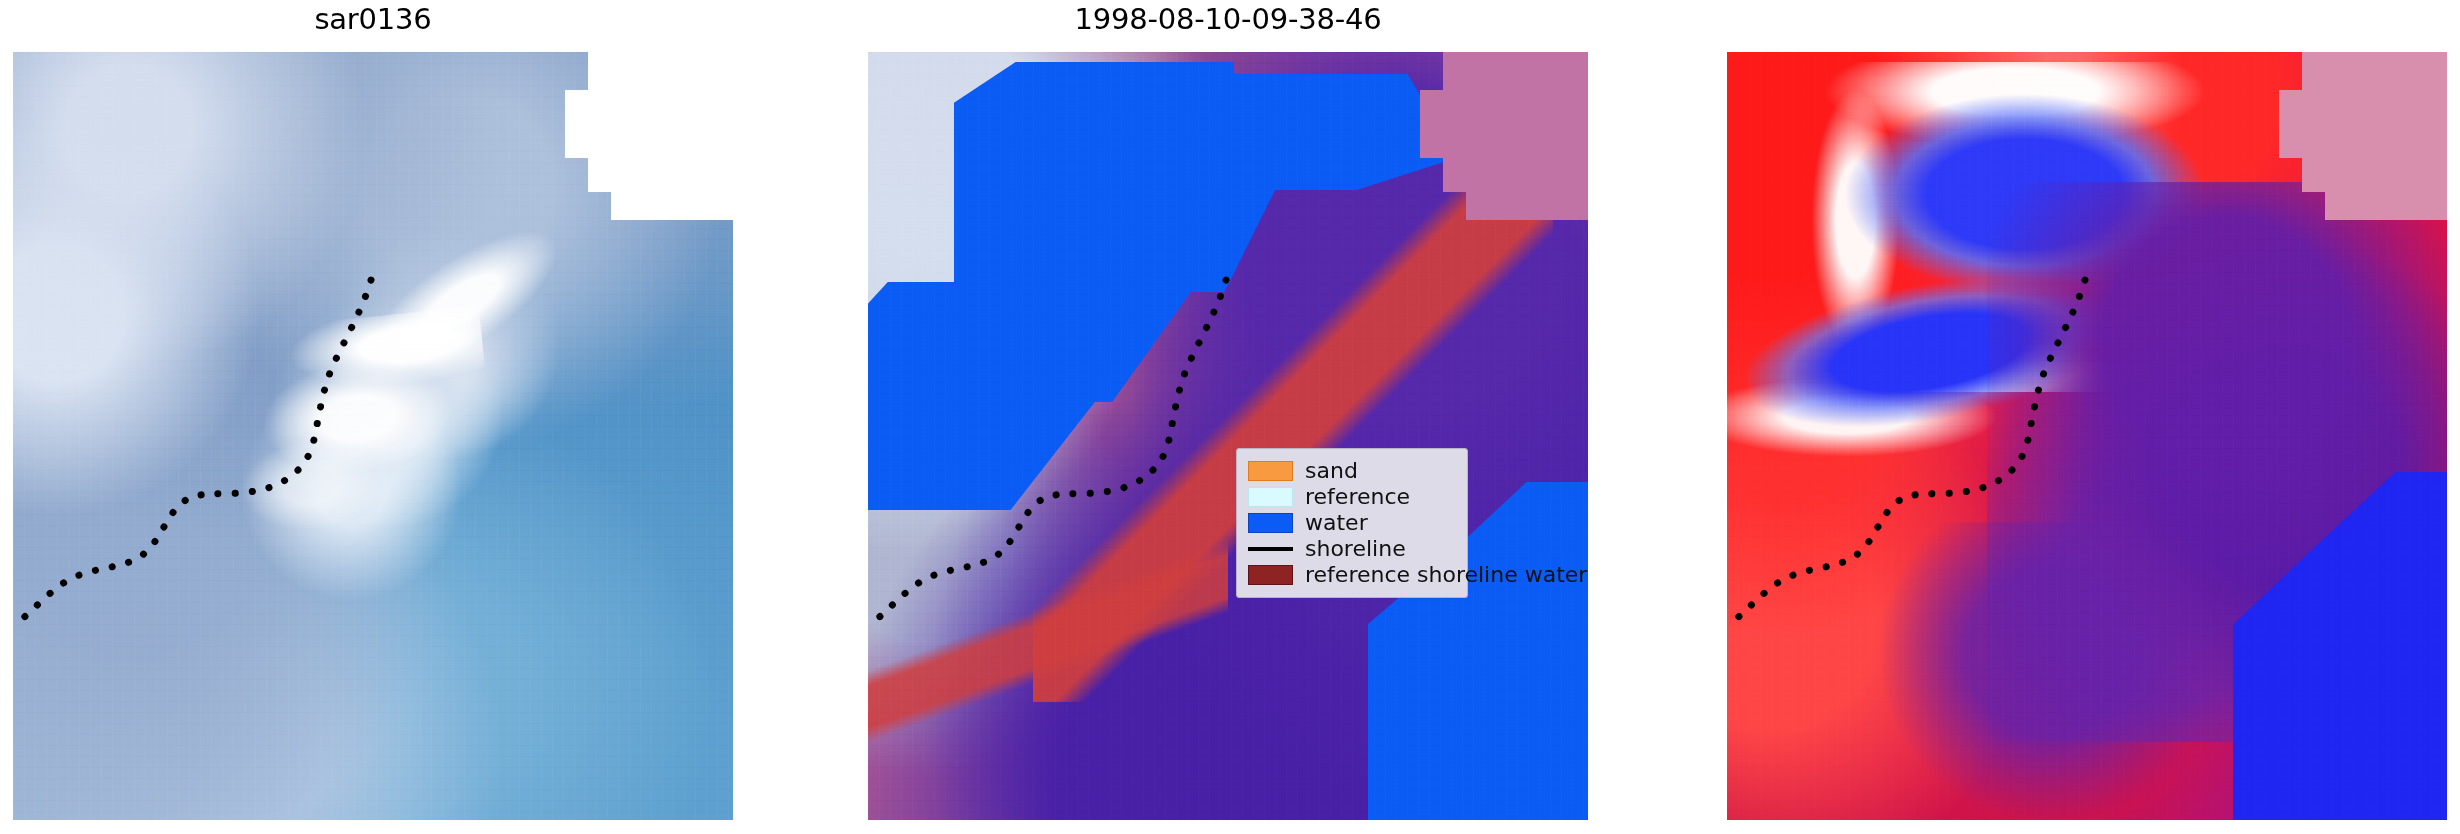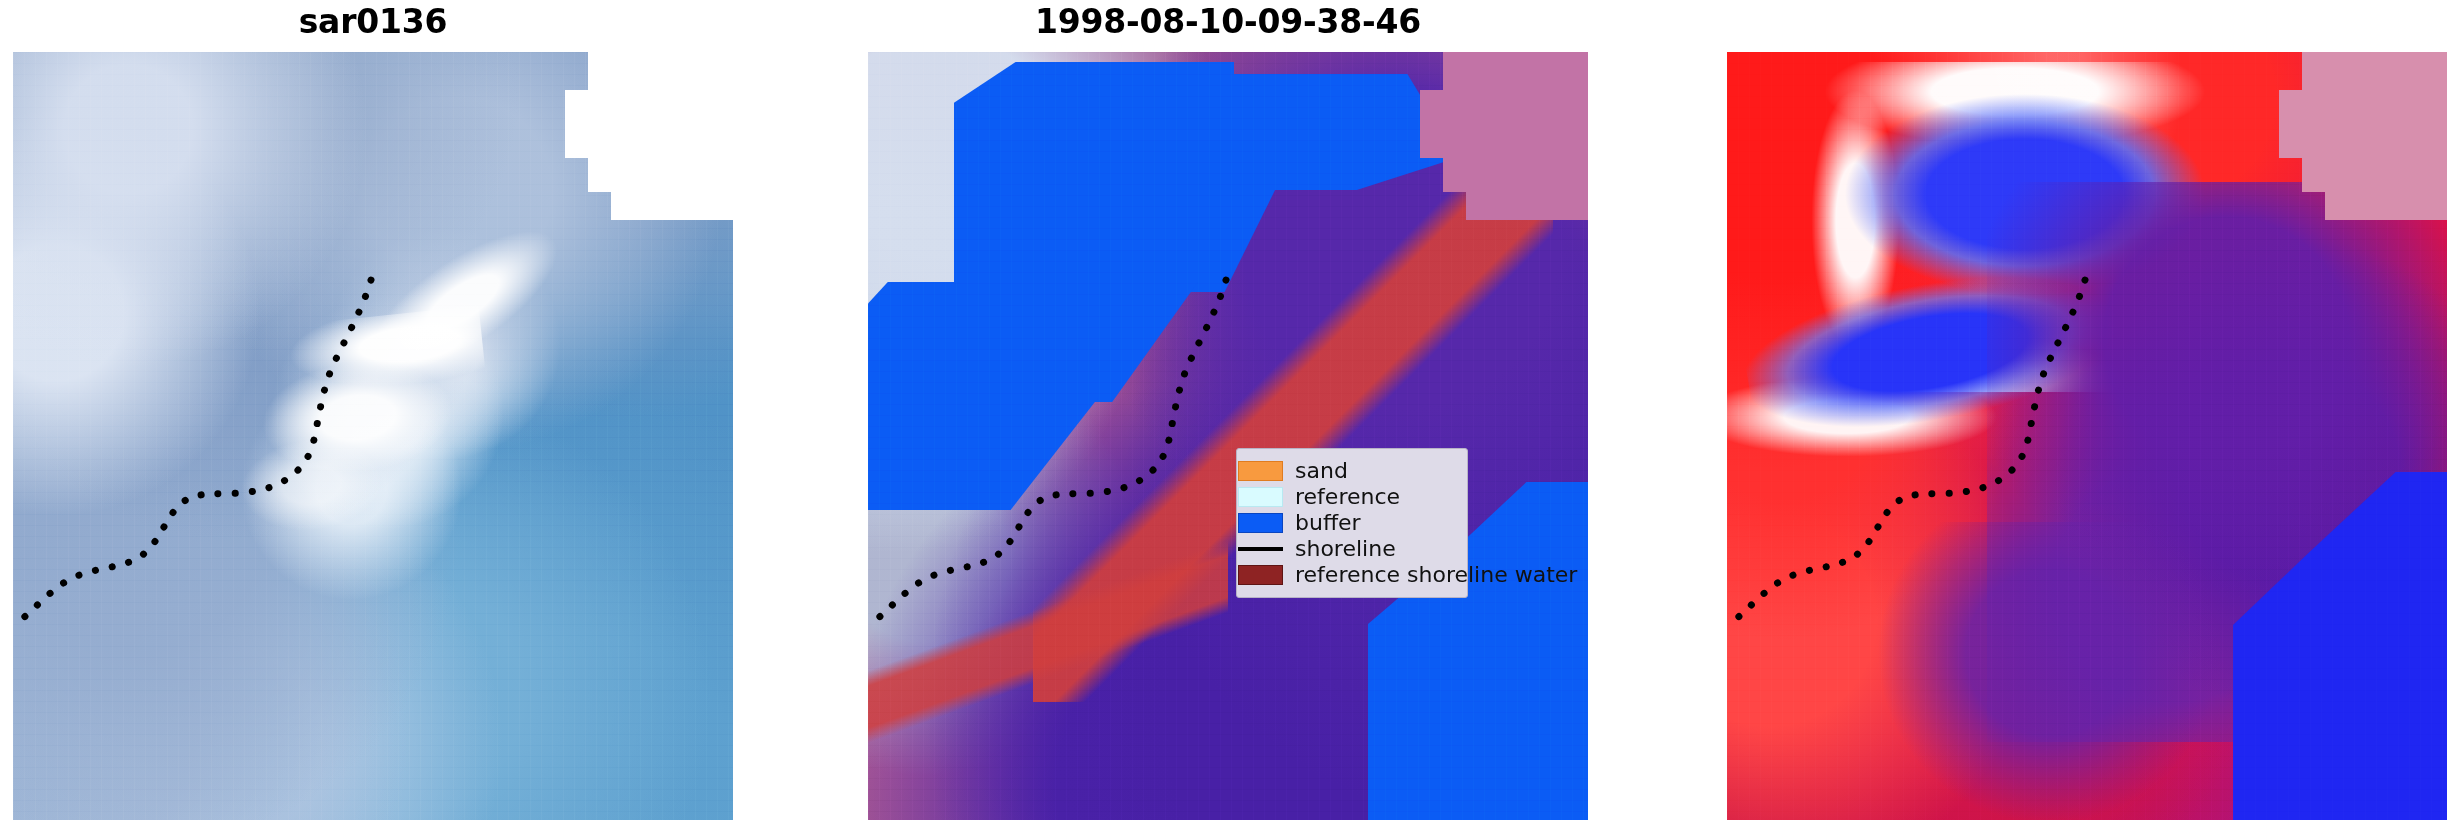--- a/index.html
+++ b/index.html
@@ -3,21 +3,21 @@
 <meta charset="utf-8">
 <style>
   html,body{margin:0;padding:0;background:#ffffff;}
   body{width:2460px;height:834px;font-family:"DejaVu Sans",sans-serif;overflow:hidden;}
 
   .figure{position:relative;width:2460px;height:834px;background:#ffffff;}
 
   .panel{position:absolute;top:0;height:834px;}
   .panel-title{
     position:absolute;top:2px;left:0;width:100%;
-    text-align:center;font-weight:bold;font-size:33px;color:#000000;
+    text-align:center;font-weight:normal;font-size:29px;color:#000000;
     font-family:"DejaVu Sans",sans-serif;letter-spacing:-0.2px;
   }
   .axes{position:absolute;overflow:hidden;background:#ffffff;}
   .lay{position:absolute;}
 
   
   .p1-base{
     position:absolute;inset:0;
     background:
       radial-gradient(circle at 16% 10%, rgba(215,224,240,.95) 0 7%, rgba(215,224,240,0) 26%),
@@ -98,21 +98,21 @@
   .shoreline-svg{position:absolute;inset:0;overflow:visible;}
   .shore-path{fill:none;stroke:#000000;stroke-width:7;
     stroke-linecap:round;stroke-dasharray:0.1 17;}
 
   
   .legend{
     position:absolute;
     background:#dedbe8;
     border:1px solid #b8b4c6;
     border-radius:3px;
-    padding:9px 12px 9px 1px;
+    padding:9px 12px 9px 11px;
     box-sizing:border-box;
   }
   .legend-row{display:flex;align-items:center;height:26px;}
   .swatch{
     width:45px;height:20px;margin-right:12px;box-sizing:border-box;flex:0 0 auto;
   }
   .sw-sand{background:#f89a3f;border:1px solid #e07c20;}
   .sw-white{background:#d9fbff;border:1px solid #b8e9f2;}
   .sw-water{background:#0b5cf5;border:1px solid #0a45c0;}
   .sw-line{height:0;border:0;border-top:4px solid #000000;background:none;align-self:center;}
@@ -215,21 +215,21 @@
         <div class="legend-row">
           <span class="swatch sw-sand"></span>
           <span class="legend-label">sand</span>
         </div>
         <div class="legend-row">
           <span class="swatch sw-white"></span>
           <span class="legend-label">reference</span>
         </div>
         <div class="legend-row">
           <span class="swatch sw-water"></span>
-          <span class="legend-label">buffer</span>
+          <span class="legend-label">water</span>
         </div>
         <div class="legend-row">
           <span class="swatch sw-line"></span>
           <span class="legend-label">shoreline</span>
         </div>
         <div class="legend-row">
           <span class="swatch sw-buffer"></span>
           <span class="legend-label">reference shoreline water</span>
         </div>
       </div>

